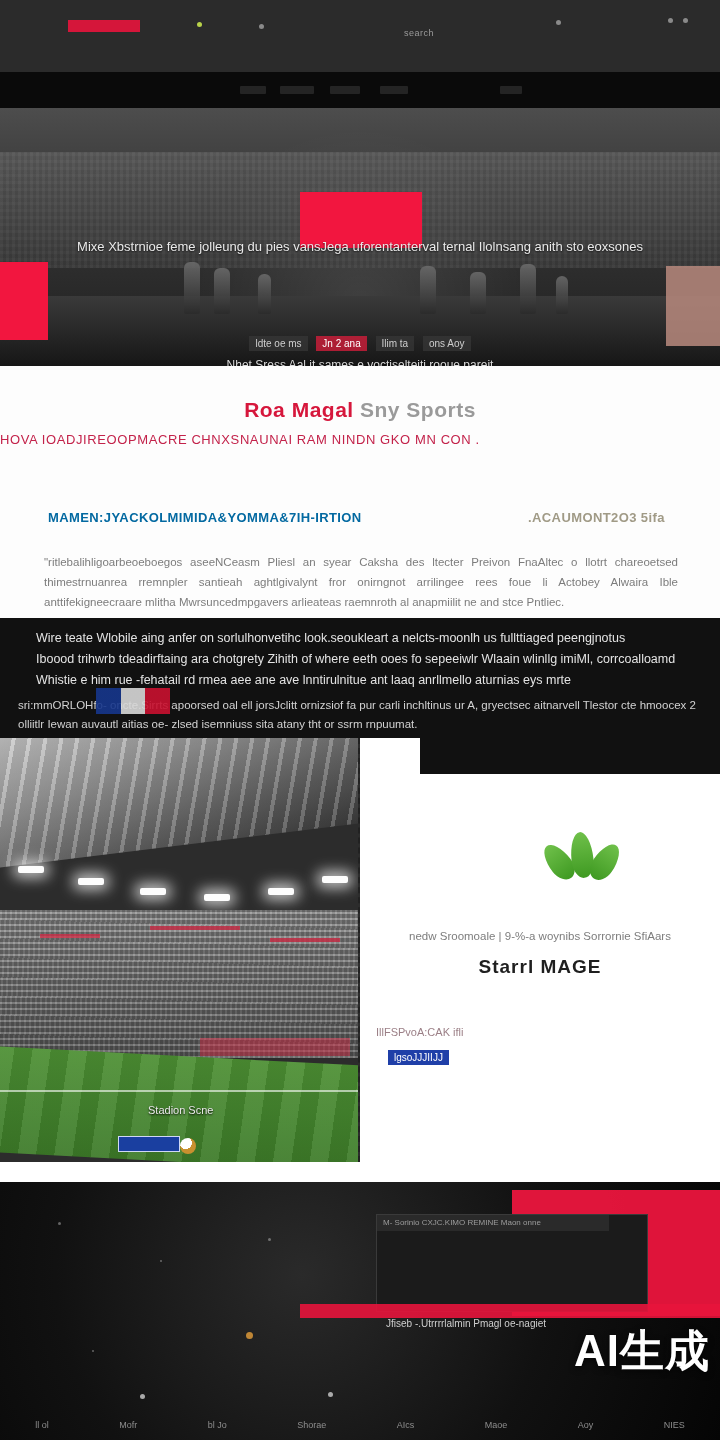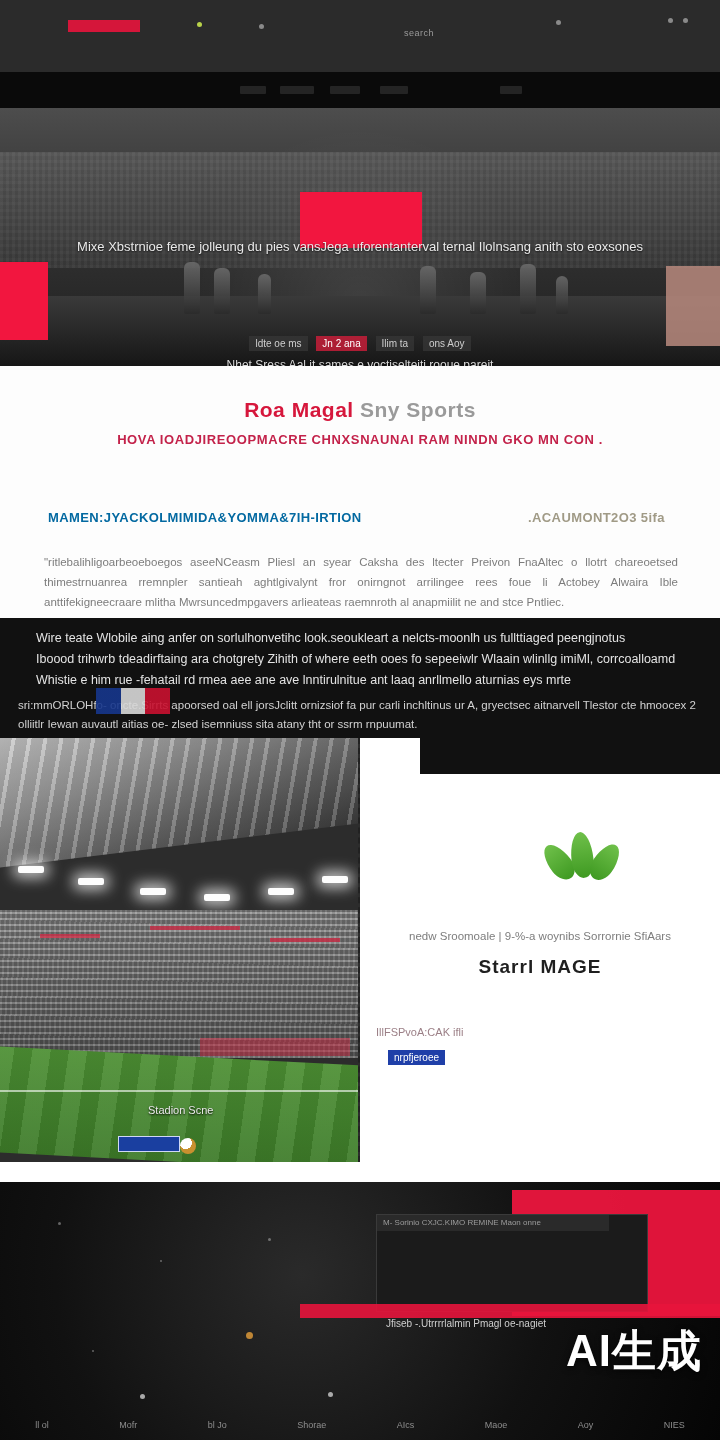--- a/index.html
+++ b/index.html
@@ -180,23 +180,22 @@
     font-weight: bold;
     color: #d6173c;
     letter-spacing: 0.5px;
     filter: blur(0.5px);
   }
   .art-title .dark { color: #9a9a9a; }
   .art-sub {
     position: absolute;
     left: 0; top: 66px;
     width: 720px;
-    text-align: center;
     font-size: 13px;
-    font-weight: bold;
+    font-weight: normal;
     color: #c3224a;
     letter-spacing: 0.6px;
     filter: blur(0.6px);
   }
   .art-h-left {
     position: absolute;
     left: 48px; top: 144px;
     font-size: 13px;
     font-weight: bold;
     color: #0369a1;
@@ -463,21 +462,21 @@
   .footer-caption {
     position: absolute;
     left: 386px; top: 136px;
     width: 320px;
     font-size: 10px;
     color: #cfcfcf;
     filter: blur(0.6px);
   }
   .footer-watermark {
     position: absolute;
-    right: 18px; top: 140px;
+    right: 10px; top: 140px;
     font-size: 44px;
     font-weight: bold;
     color: #ffffff;
     letter-spacing: 1px;
     text-shadow: 0 2px 6px rgba(0,0,0,0.7);
   }
   .footer-dots .fd {
     position: absolute;
     border-radius: 50%;
     background: #d9d9d9;
@@ -599,21 +598,21 @@
   <div class="rightpanel">
     <div class="rp-darkbar"></div>
     <div class="leaf-logo">
       <div class="leaf a"></div>
       <div class="leaf b"></div>
       <div class="leaf c"></div>
     </div>
     <div class="rp-line">nedw Sroomoale  |  9-%-a woynibs  Sorrornie SfiAars</div>
     <div class="rp-brand">Starrl MAGE</div>
     <div class="rp-small">IllFSPvoA:CAK ifli</div>
-    <div class="rp-linkbox">nrpfjeroee</div>
+    <div class="rp-linkbox">lgsoJJJIIJJ</div>
   </div>
 
   <div class="footer">
     <div class="footer-sparkle fs1"></div>
     <div class="footer-sparkle fs2"></div>
     <div class="footer-sparkle fs3"></div>
     <div class="footer-sparkle fs4"></div>
     <div class="footer-red"></div>
     <div class="footer-screen">
       <div class="footer-screen-bar">M- Sorinio  CXJC.KIMO    REMINE    Maon  onne</div>

